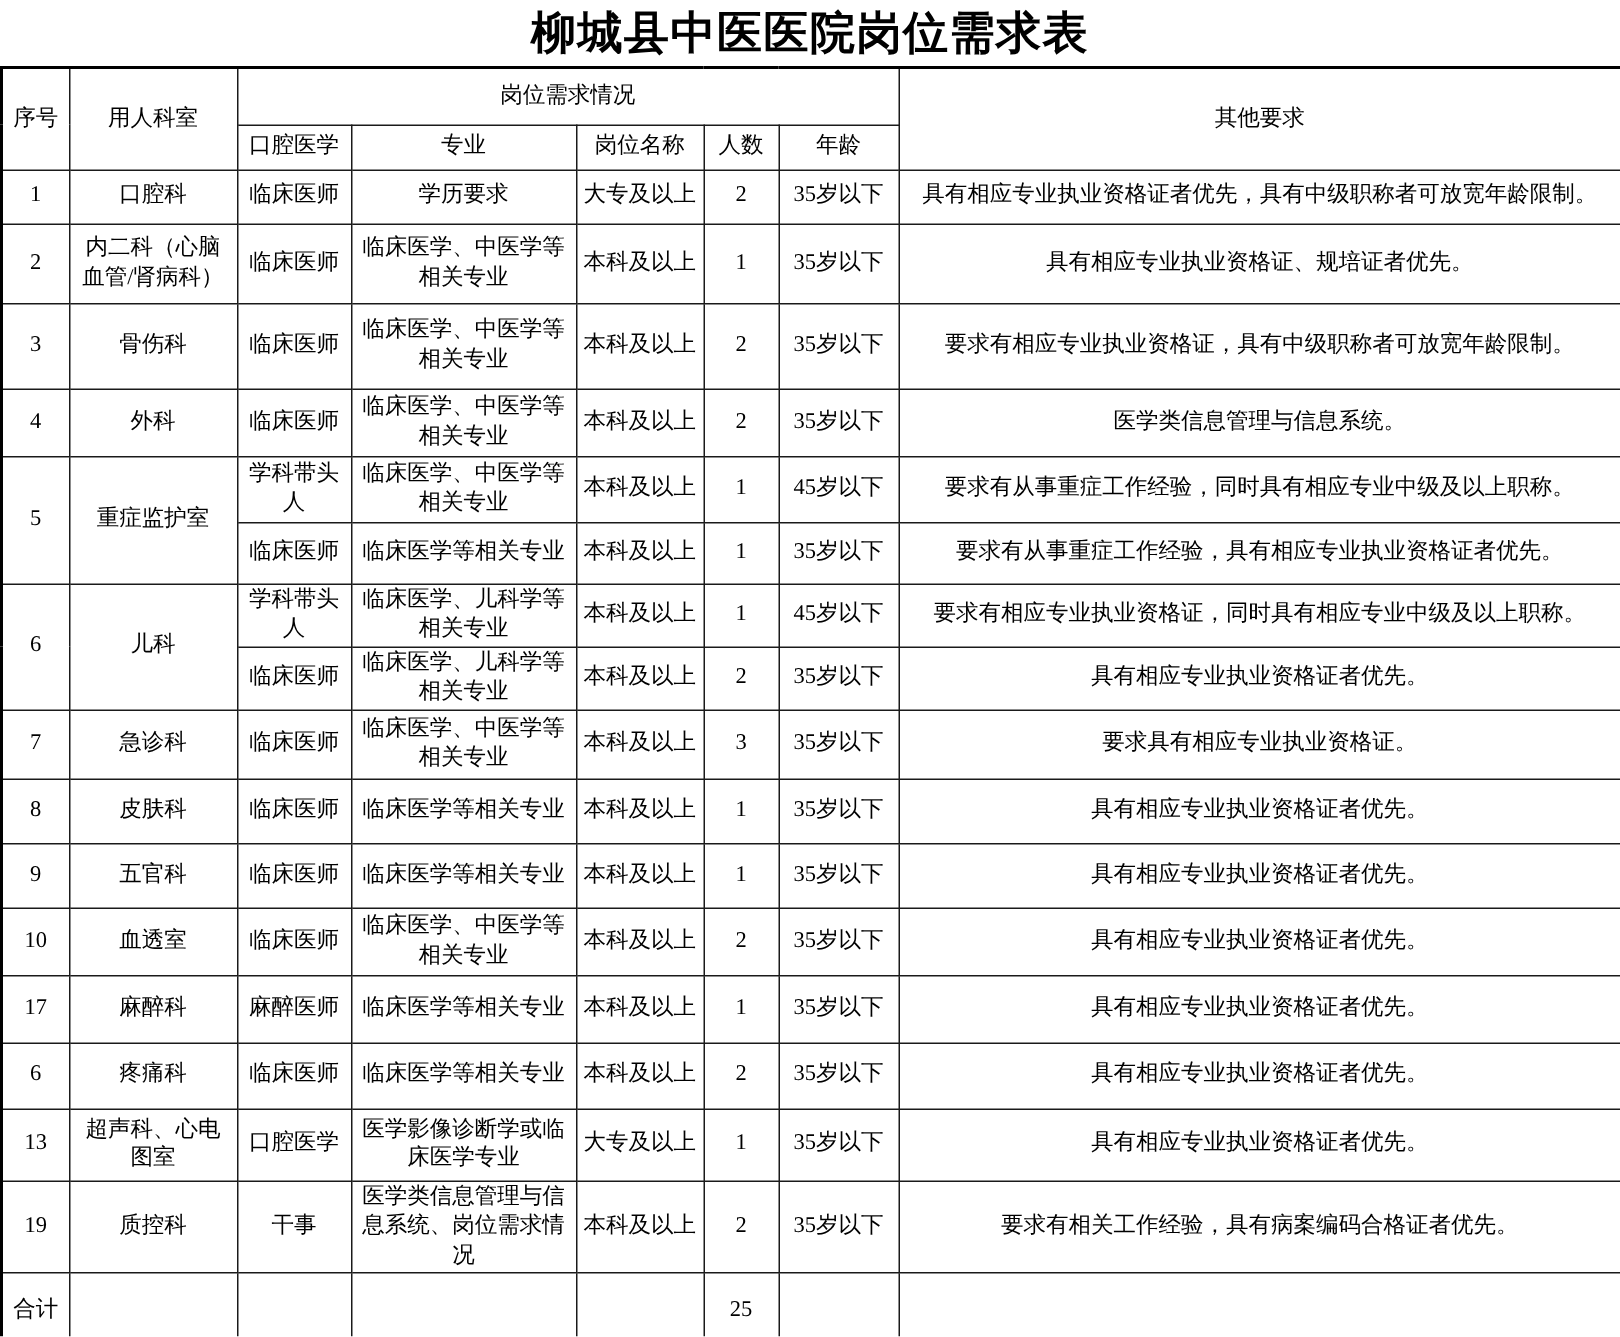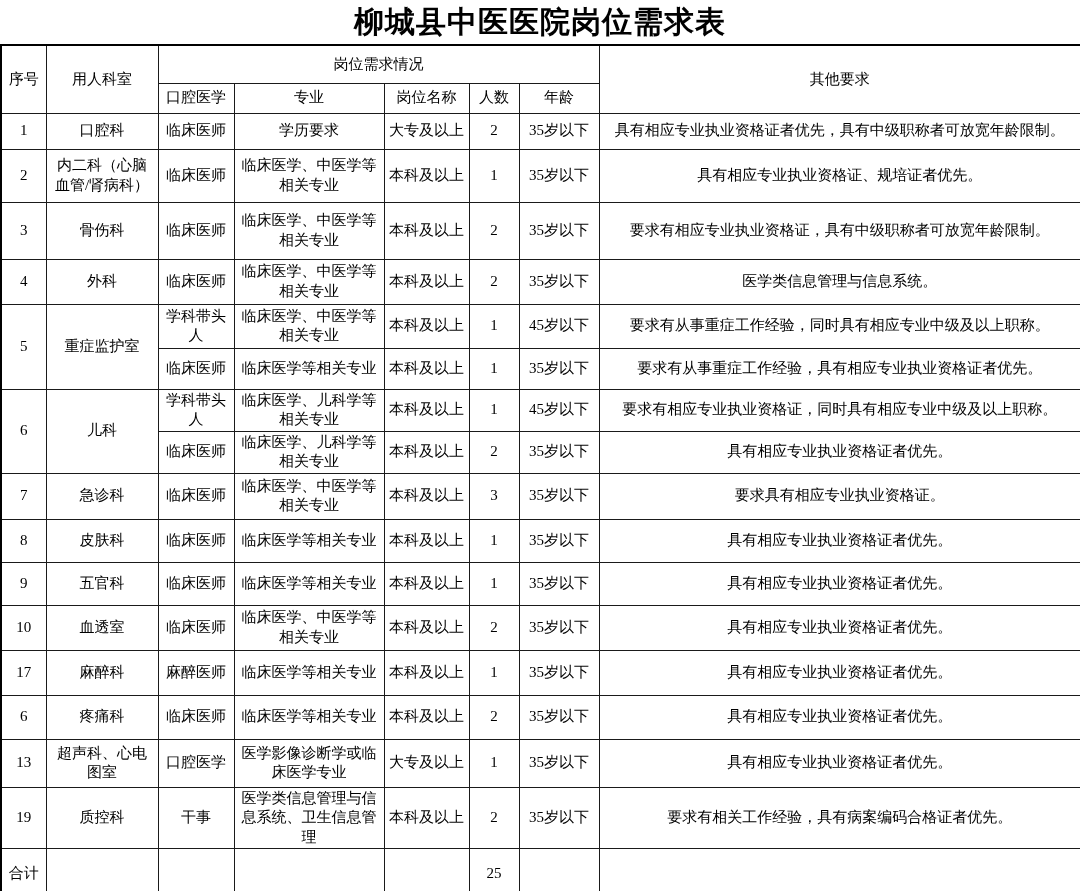--- a/index.html
+++ b/index.html
@@ -205,21 +205,21 @@
       <td>大专及以上</td>
       <td>1</td>
       <td>35岁以下</td>
       <td>具有相应专业执业资格证者优先。</td>
     </tr>
 
     <tr style="height:58px">
       <td>19</td>
       <td>质控科</td>
       <td>干事</td>
-      <td>医学类信息管理与信息系统、卫生信息管理</td>
+      <td>医学类信息管理与信息系统、岗位需求情况</td>
       <td>本科及以上</td>
       <td>2</td>
       <td>35岁以下</td>
       <td>要求有相关工作经验，具有病案编码合格证者优先。</td>
     </tr>
 
     <tr style="height:51px">
       <td>合计</td>
       <td></td>
       <td></td>

